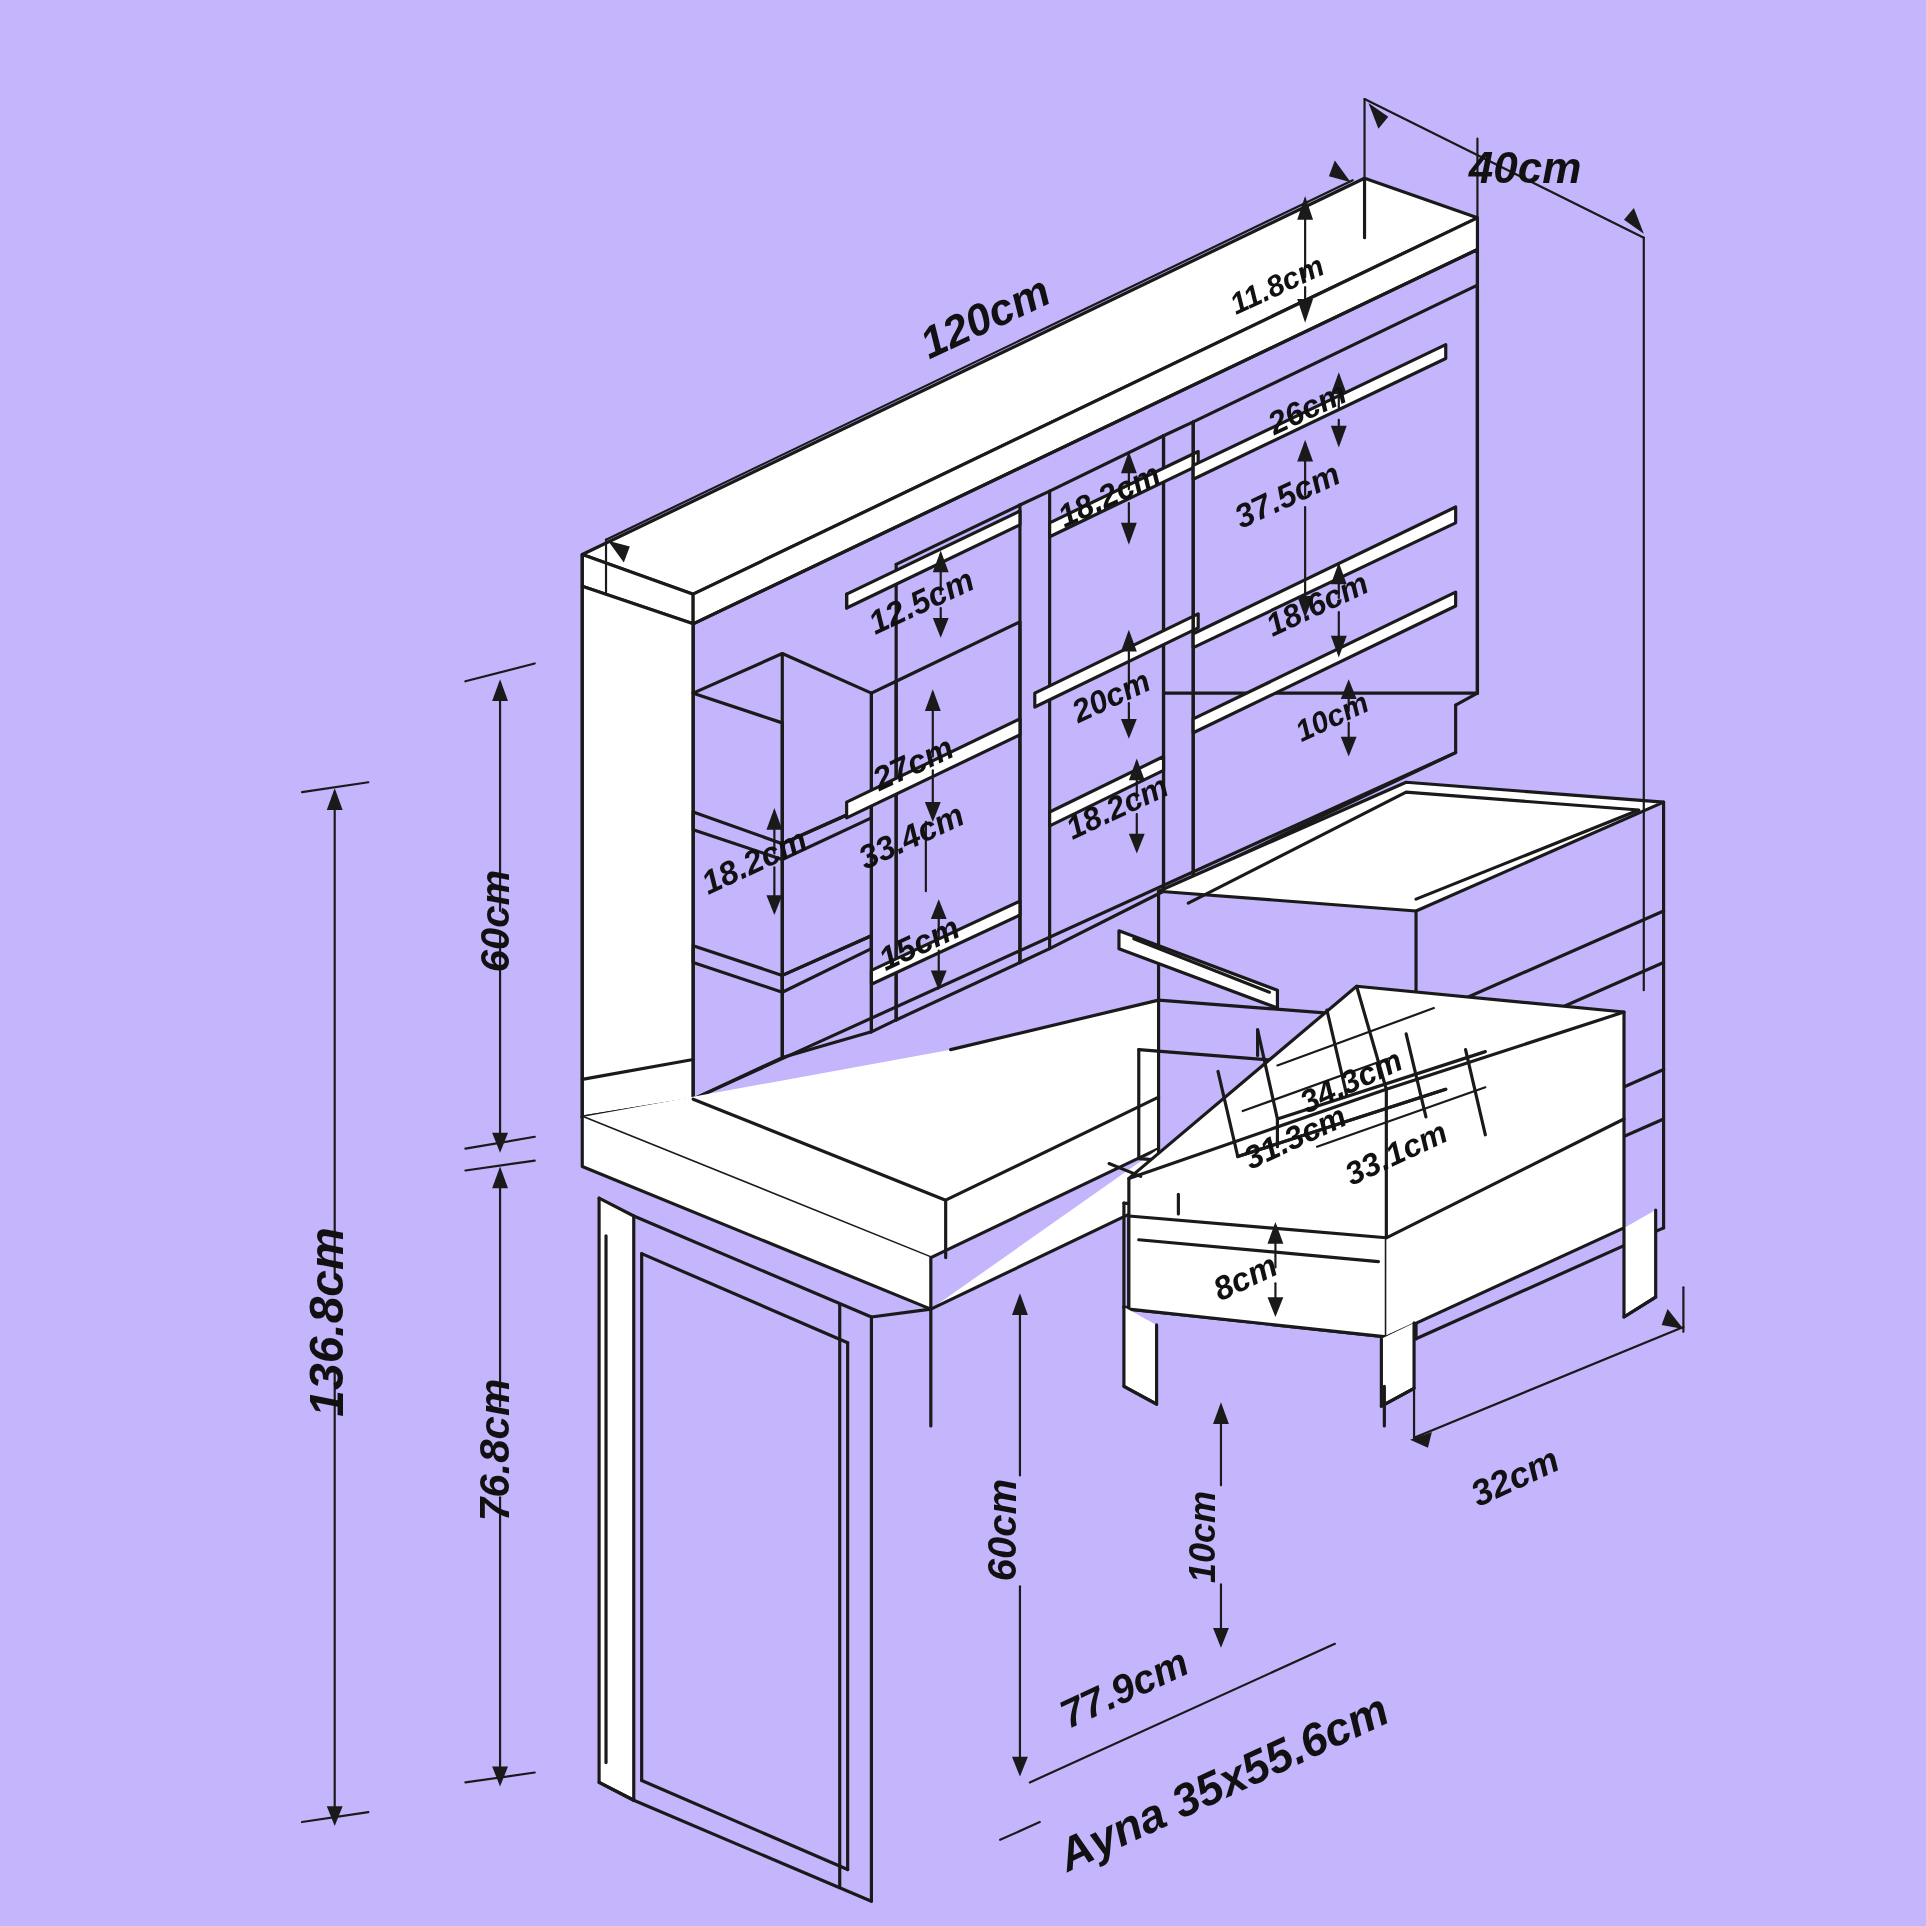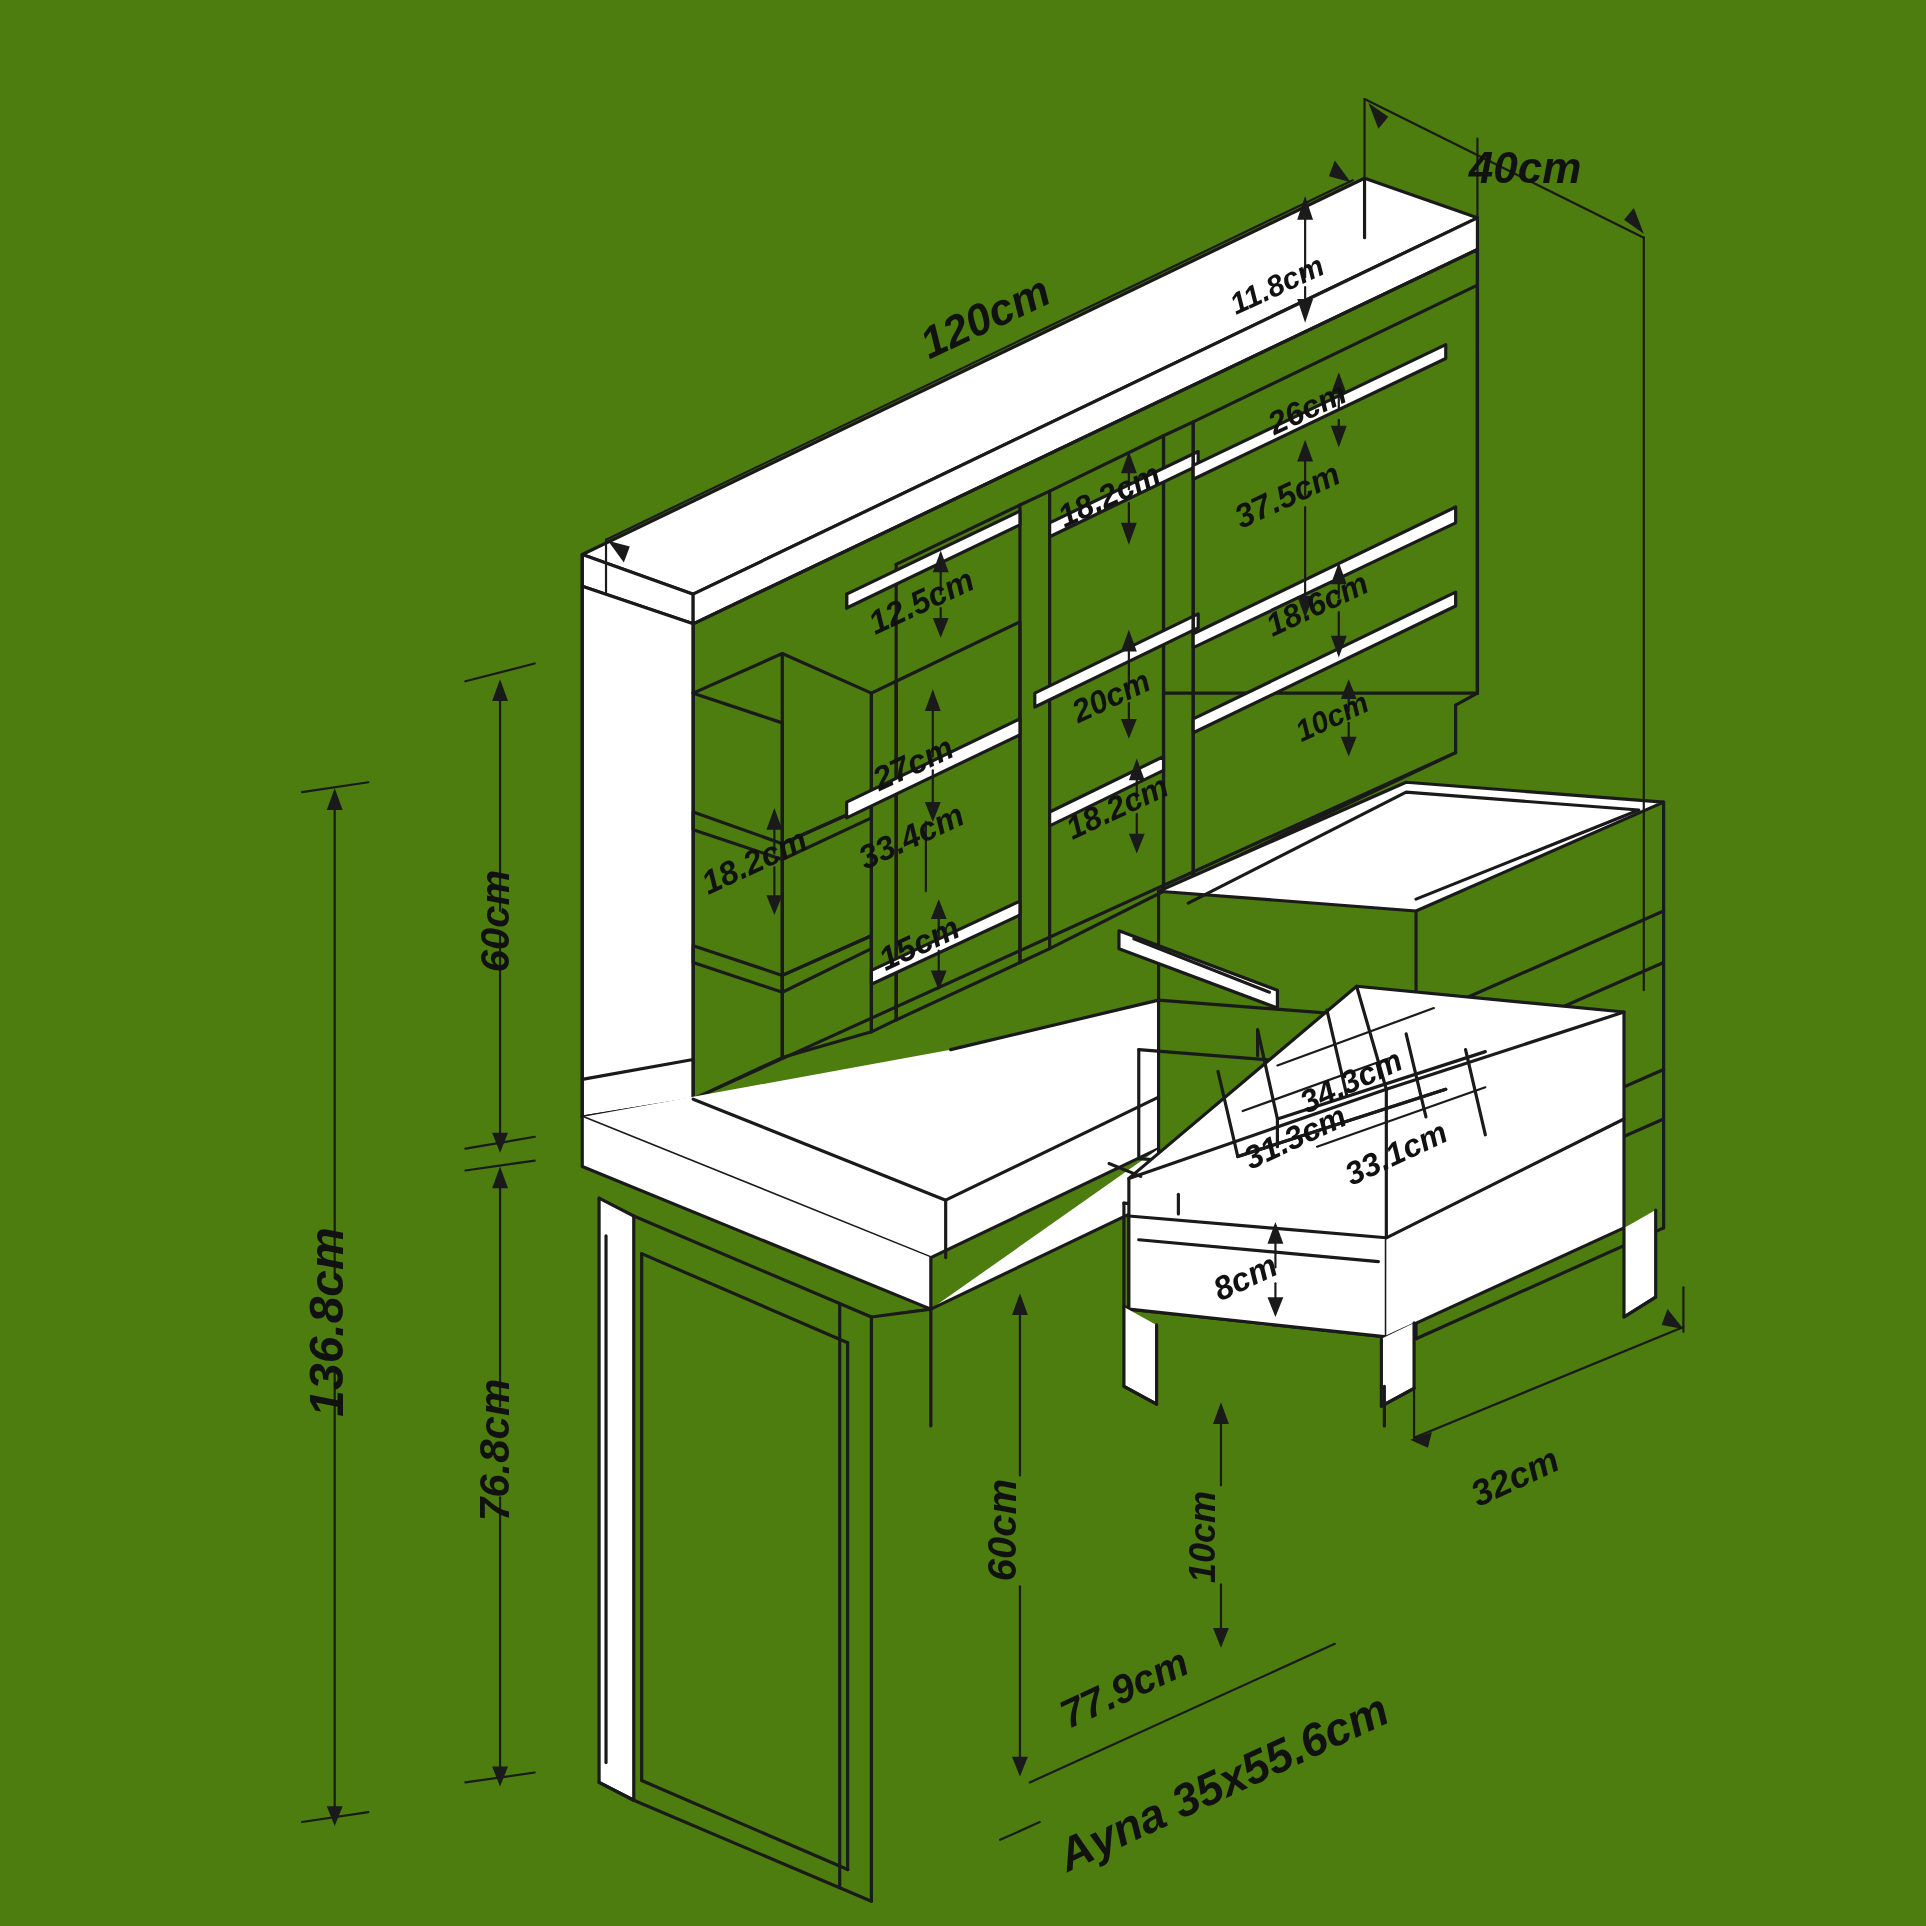--- a/index.html
+++ b/index.html
@@ -10,21 +10,21 @@
   body {
     width: 1927px;
     height: 1927px;
     overflow: hidden;
     font-family: "Liberation Sans", sans-serif;
   }
   #stage {
     position: relative;
     width: 1927px;
     height: 1927px;
-    background: #4d7c0f;
+    background: #c4b5fd;
   }
   #drawing {
     position: absolute;
     left: 0;
     top: 0;
     width: 1927px;
     height: 1927px;
   }
   .dim-label {
     position: absolute;

